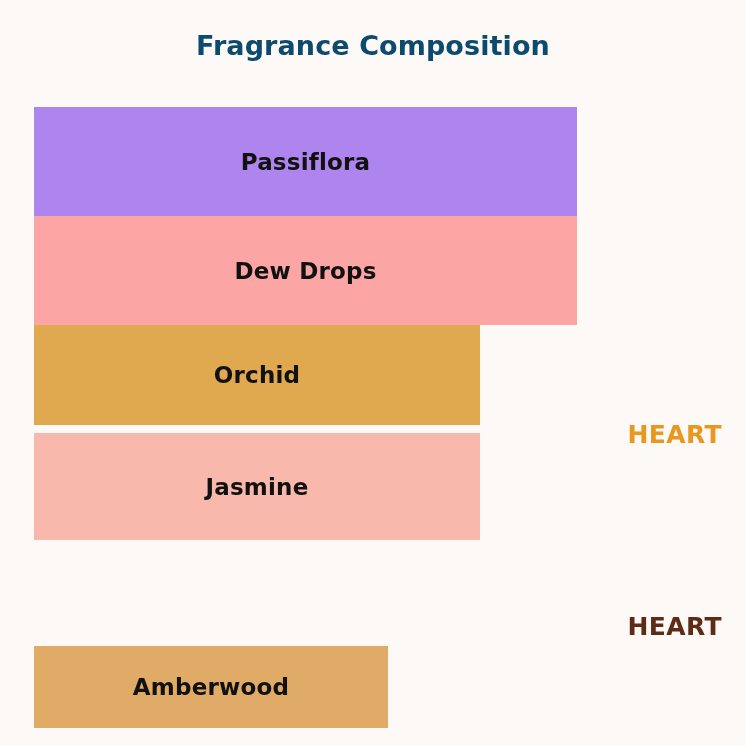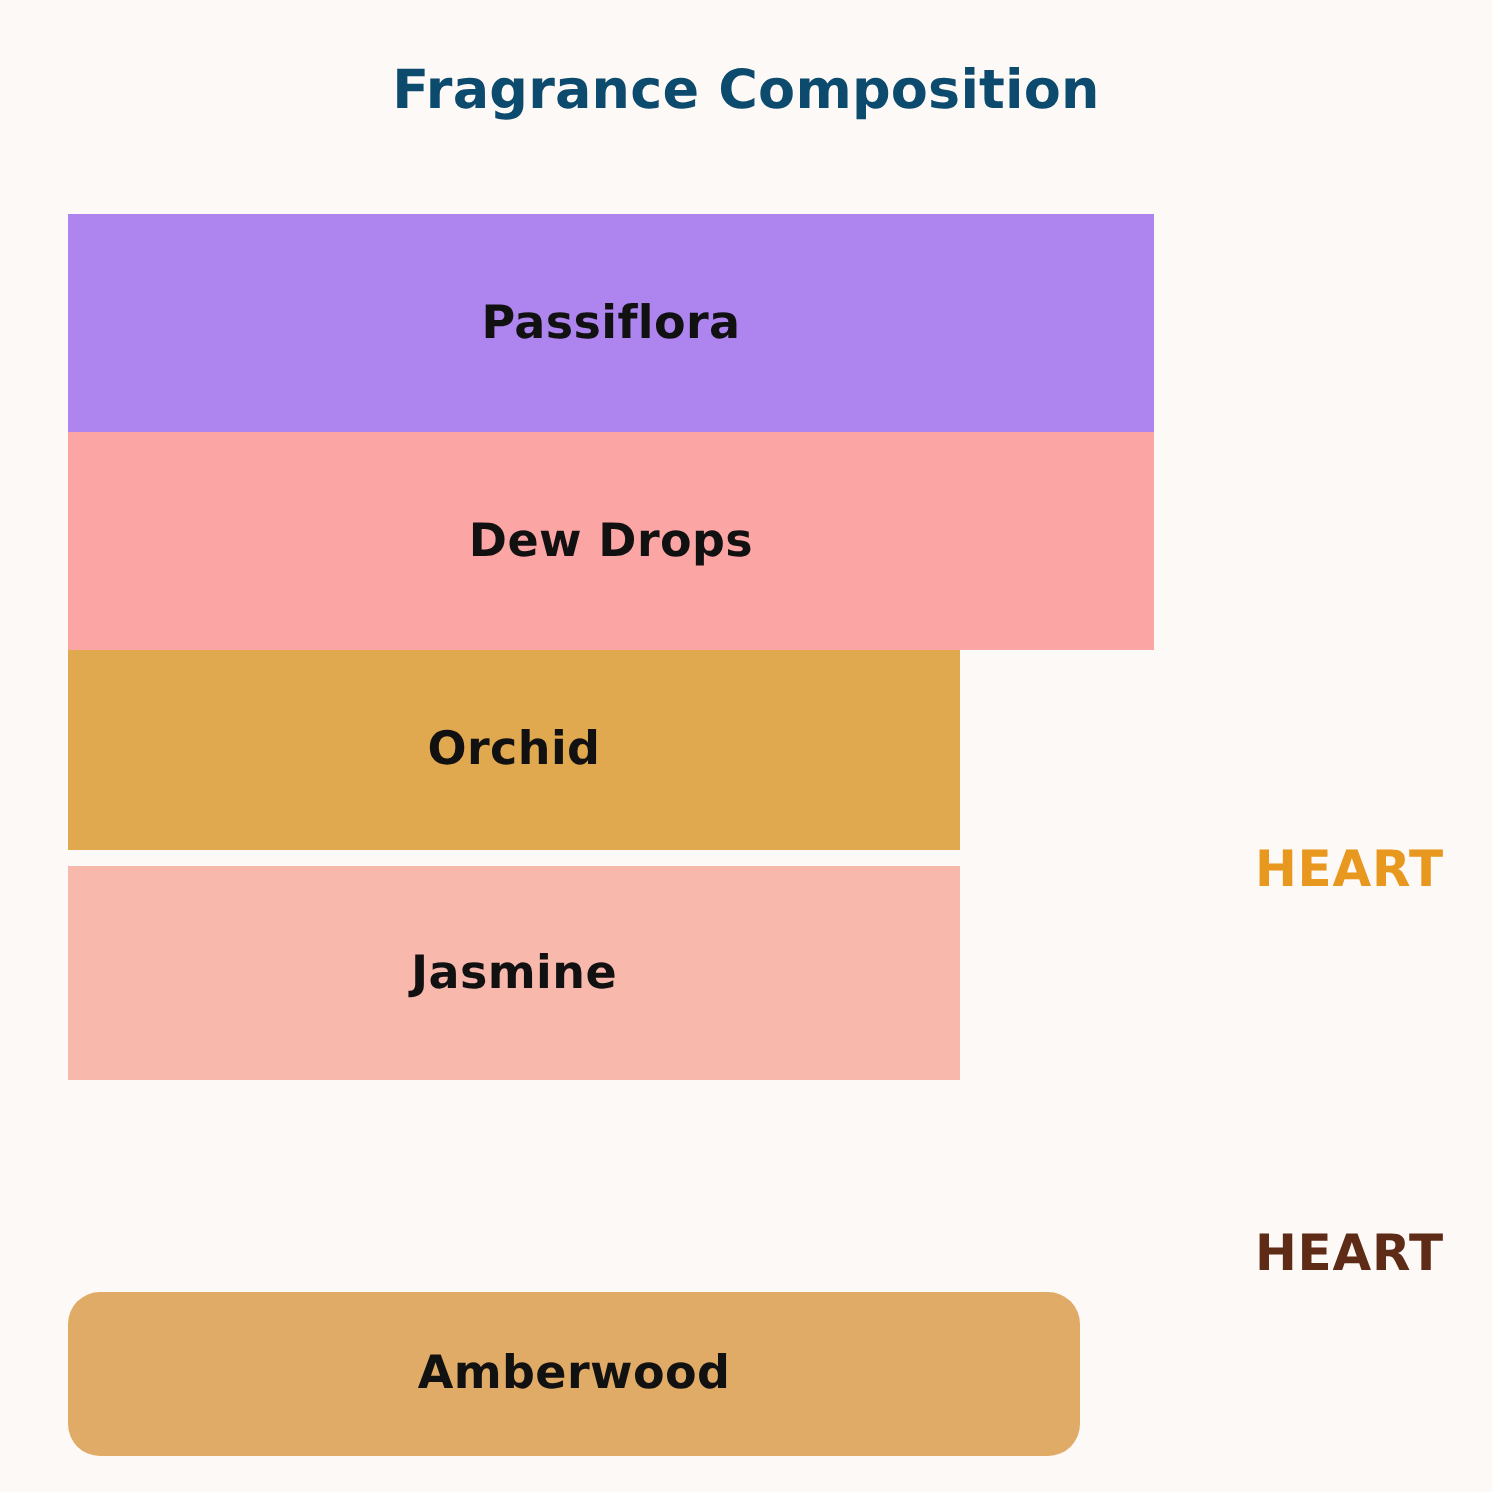--- a/index.html
+++ b/index.html
@@ -70,21 +70,21 @@
 
   <div class="bar" id="bar-2" style="top: 325px; height: 100px; width: 446px; background: rgb(224, 168, 79);">
     <span class="bar-label" style="color: rgb(17, 17, 17);">Orchid</span>
   </div>
 
   <div class="bar" id="bar-3" style="top: 433px; height: 107px; width: 446px; background: rgb(248, 185, 172);">
     <span class="bar-label" style="color: rgb(17, 17, 17);">Jasmine</span>
   </div>
 
 
-  <div class="bar" id="bar-5" style="top: 646px; height: 82px; width: 506px; background: rgb(224, 171, 102); border-radius: 16px;">
+  <div class="bar" id="bar-5" style="top: 646px; height: 82px; width: 354px; background: rgb(224, 171, 102);">
     <span class="bar-label" style="color: rgb(17, 17, 17);">Amberwood</span>
   </div>
 
 
   <div class="group-label" id="group-1" style="color: rgb(232, 151, 31); top: 420px; left: 0px; width: 722px; text-align: right;">HEART</div>
 
   <div class="group-label" id="group-2" style="color: rgb(94, 43, 22); top: 612px; left: 0px; width: 722px; text-align: right;">HEART</div>
 
 </div>
 

